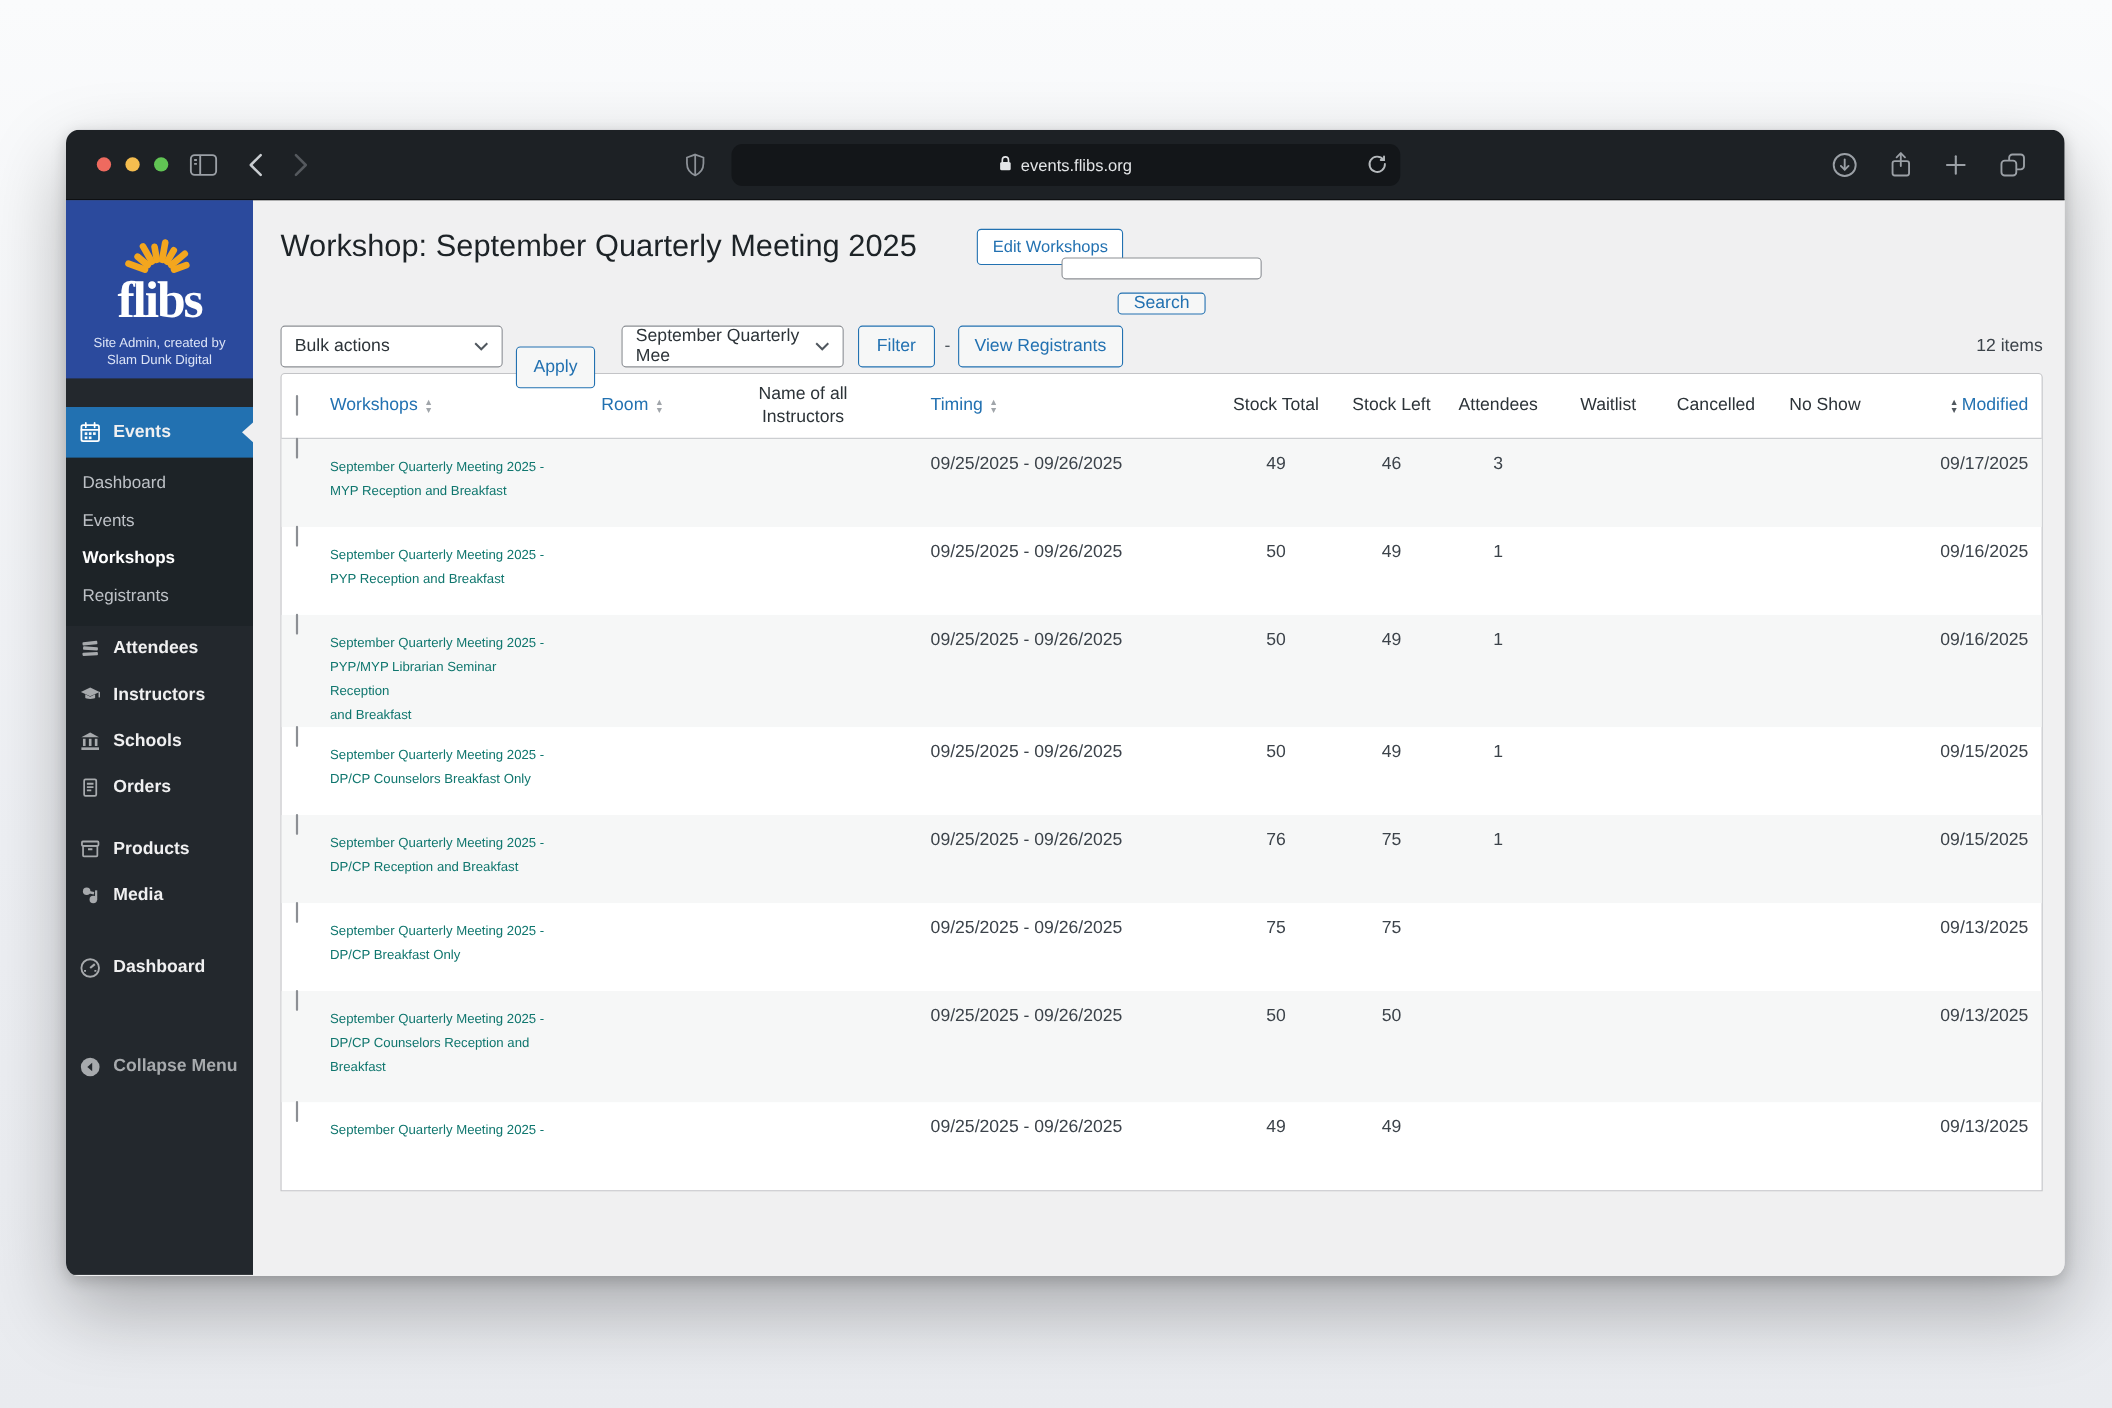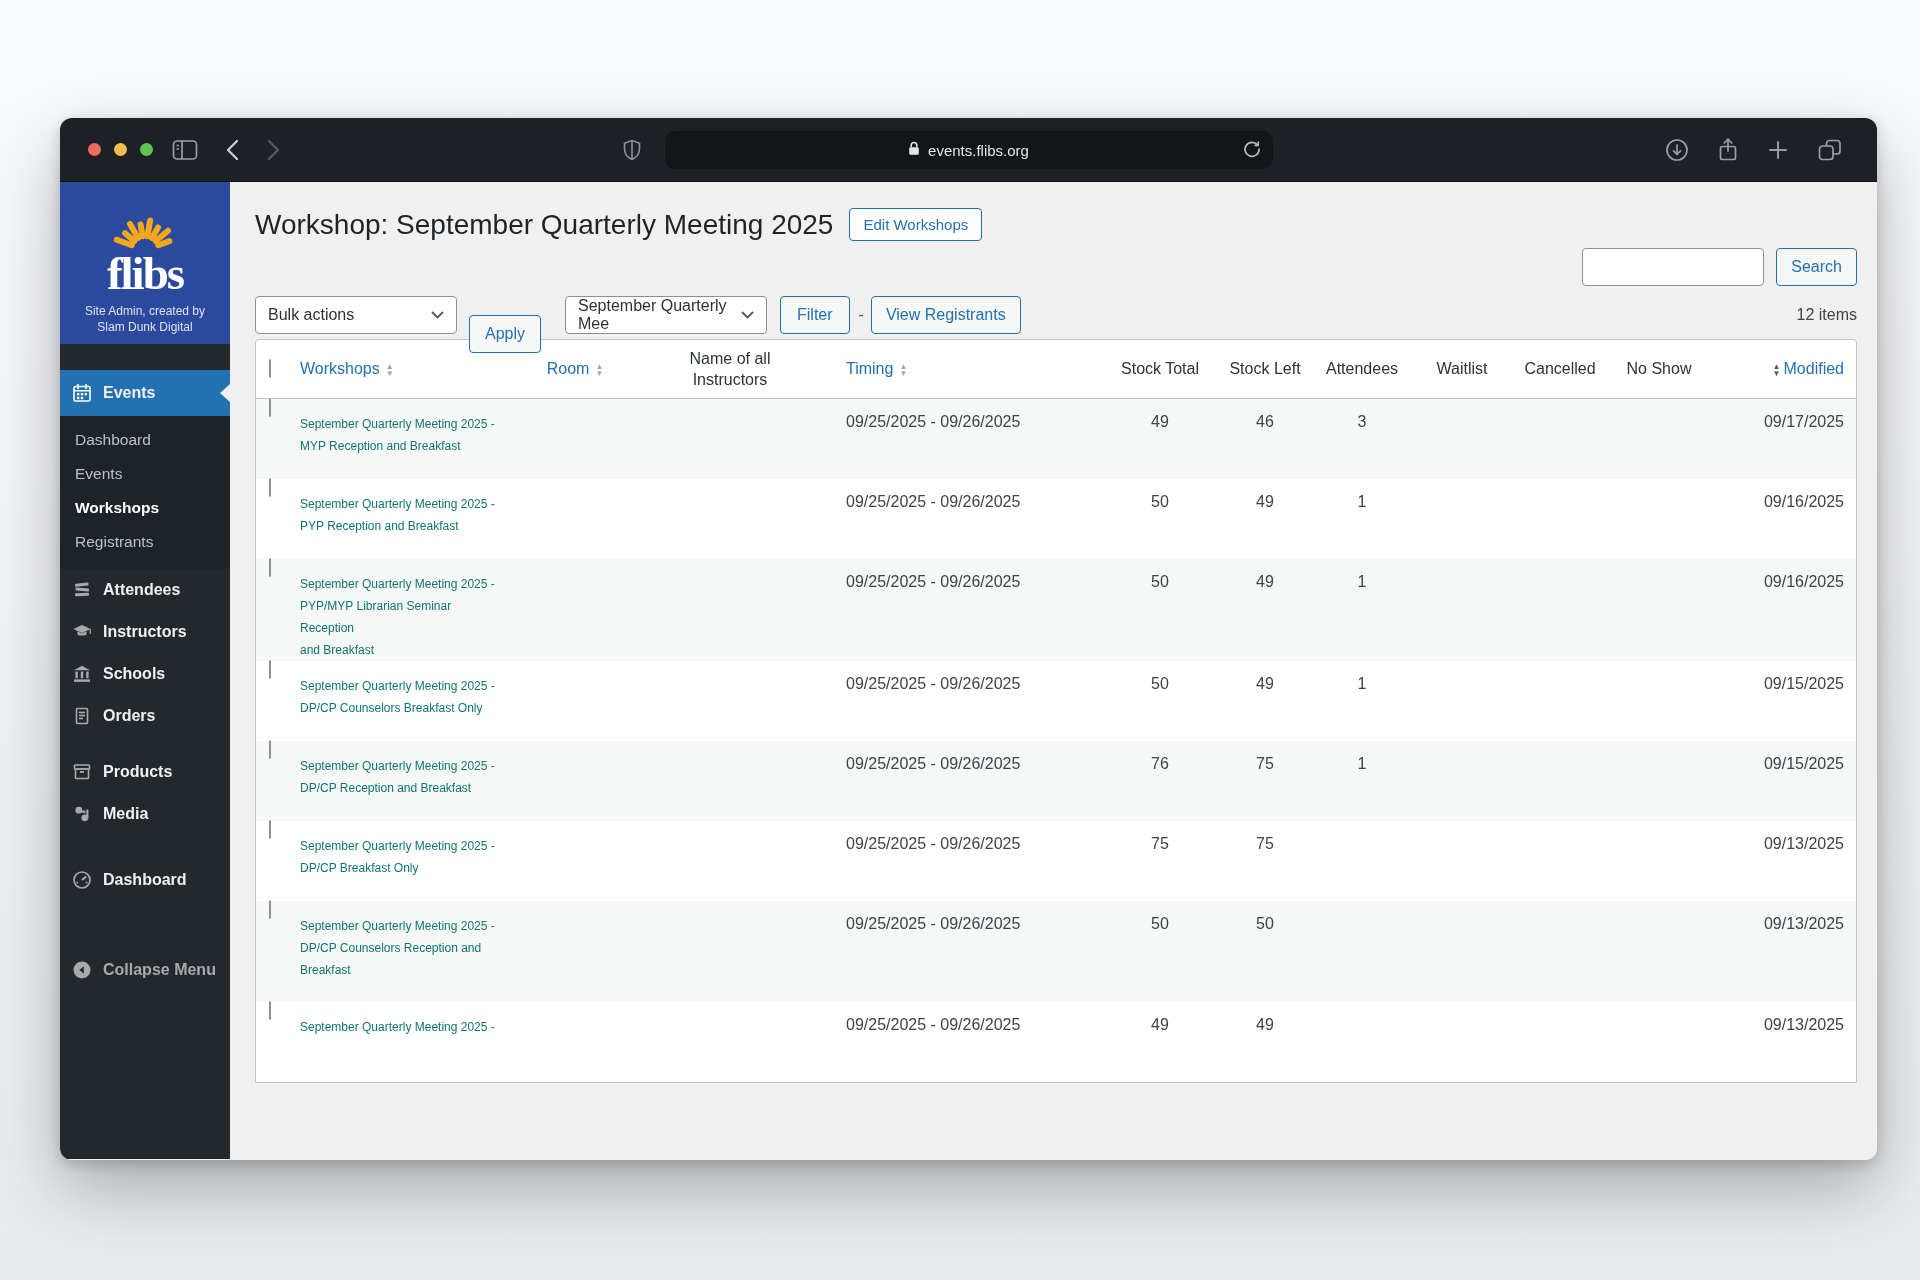--- a/index.html
+++ b/index.html
@@ -59,29 +59,29 @@
     width:0; height:0; border-top:9px solid transparent; border-bottom:9px solid transparent;
     border-right:10px solid #f0f0f1;
   }
   .submenu { background:#1d2327; padding:7px 0 10px; }
   .s-item { display:block; padding:8px 12px 8px 15px; font-size:15.5px; color:#bdc1c6; cursor:pointer; }
   .s-item.current { color:#fff; font-weight:700; }
   .gap14 { height:14px; } .gap24 { height:24px; } .gap48 { height:48px; }
   .m-item.dim { color:#a7aaad; font-weight:600; }
   
   .content { flex:1; background:#f0f0f1; padding:26px 20px 0 25px; overflow:hidden; }
-  .page-head { display:flex; align-items:center; }
+  .page-head { display:flex; align-items:flex-start;gap:39px; }
   .page-title { font-size:28px; font-weight:400; color:#1d2327; }
   .btn {
     display:inline-flex; align-items:center; justify-content:center;
     border:1px solid #2271b1; color:#2271b1; background:#fff;
     border-radius:4px; font-size:16px; font-weight:500; cursor:pointer;
   }
   .edit-btn { margin-left:16px; padding:7px 13px; font-size:15px; }
-  .search-row { display:flex; justify-content:flex-end; align-items:center; gap:12px; margin-top:7px; height:38px; }
+  .search-row { display:flex; justify-content:flex-end; align-items:center; gap:12px; margin-top:7px; height:38px;flex-direction:column; }
   .search-input { width:182px; height:38px; border:1px solid #8c8f94; border-radius:4px; background:#fff; font-size:16px; padding:0 8px; }
   .search-btn { padding:0 14px; height:38px; background:#f6f7f7; }
   .toolbar-row { display:flex; align-items:center; margin-top:10px; height:38px; }
   .selectbox {
     display:inline-flex; align-items:center; justify-content:space-between;
     background:#fff; border:1px solid #8c8f94; border-radius:4px;
     height:38px; padding:0 12px; font-size:16px; color:#2c3338; cursor:pointer;
   }
   .sel-bulk { width:202px; }
   .sel-event { width:202px; margin-left:24px; }

